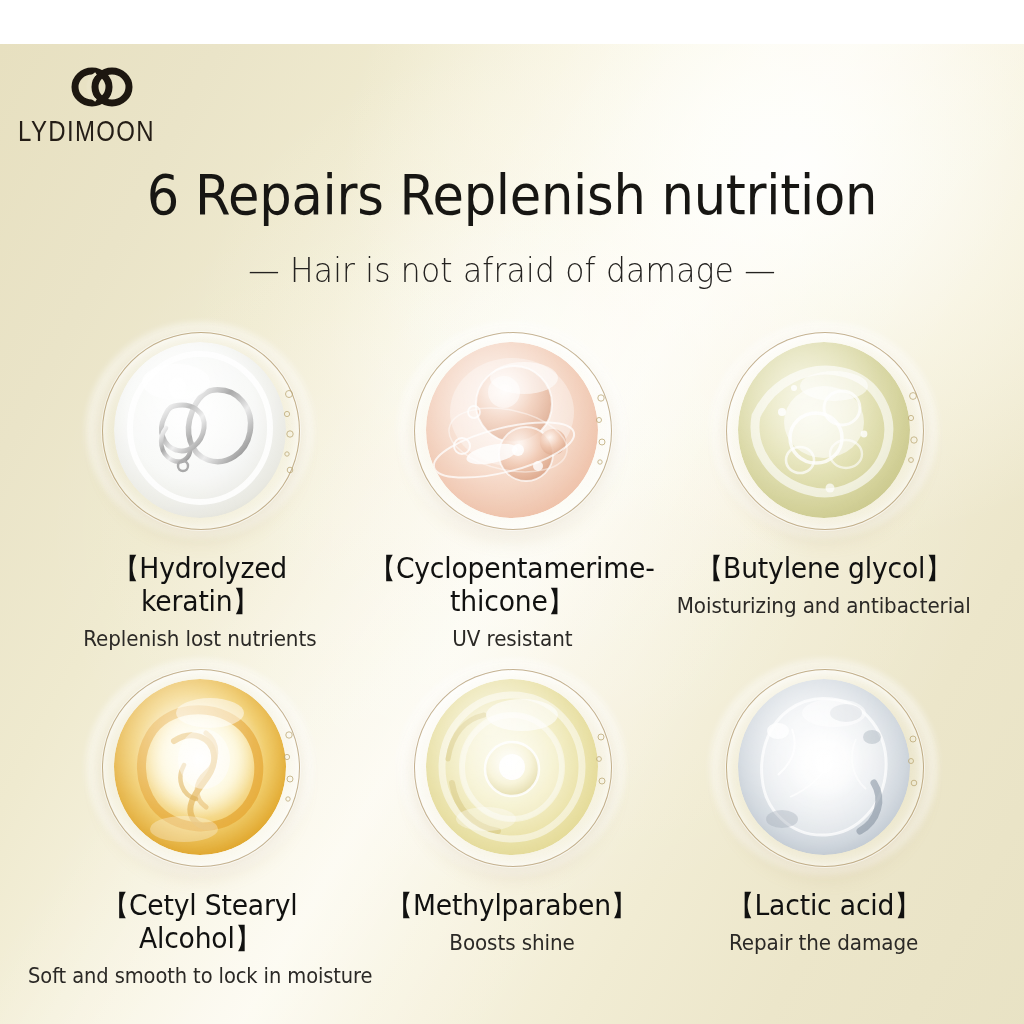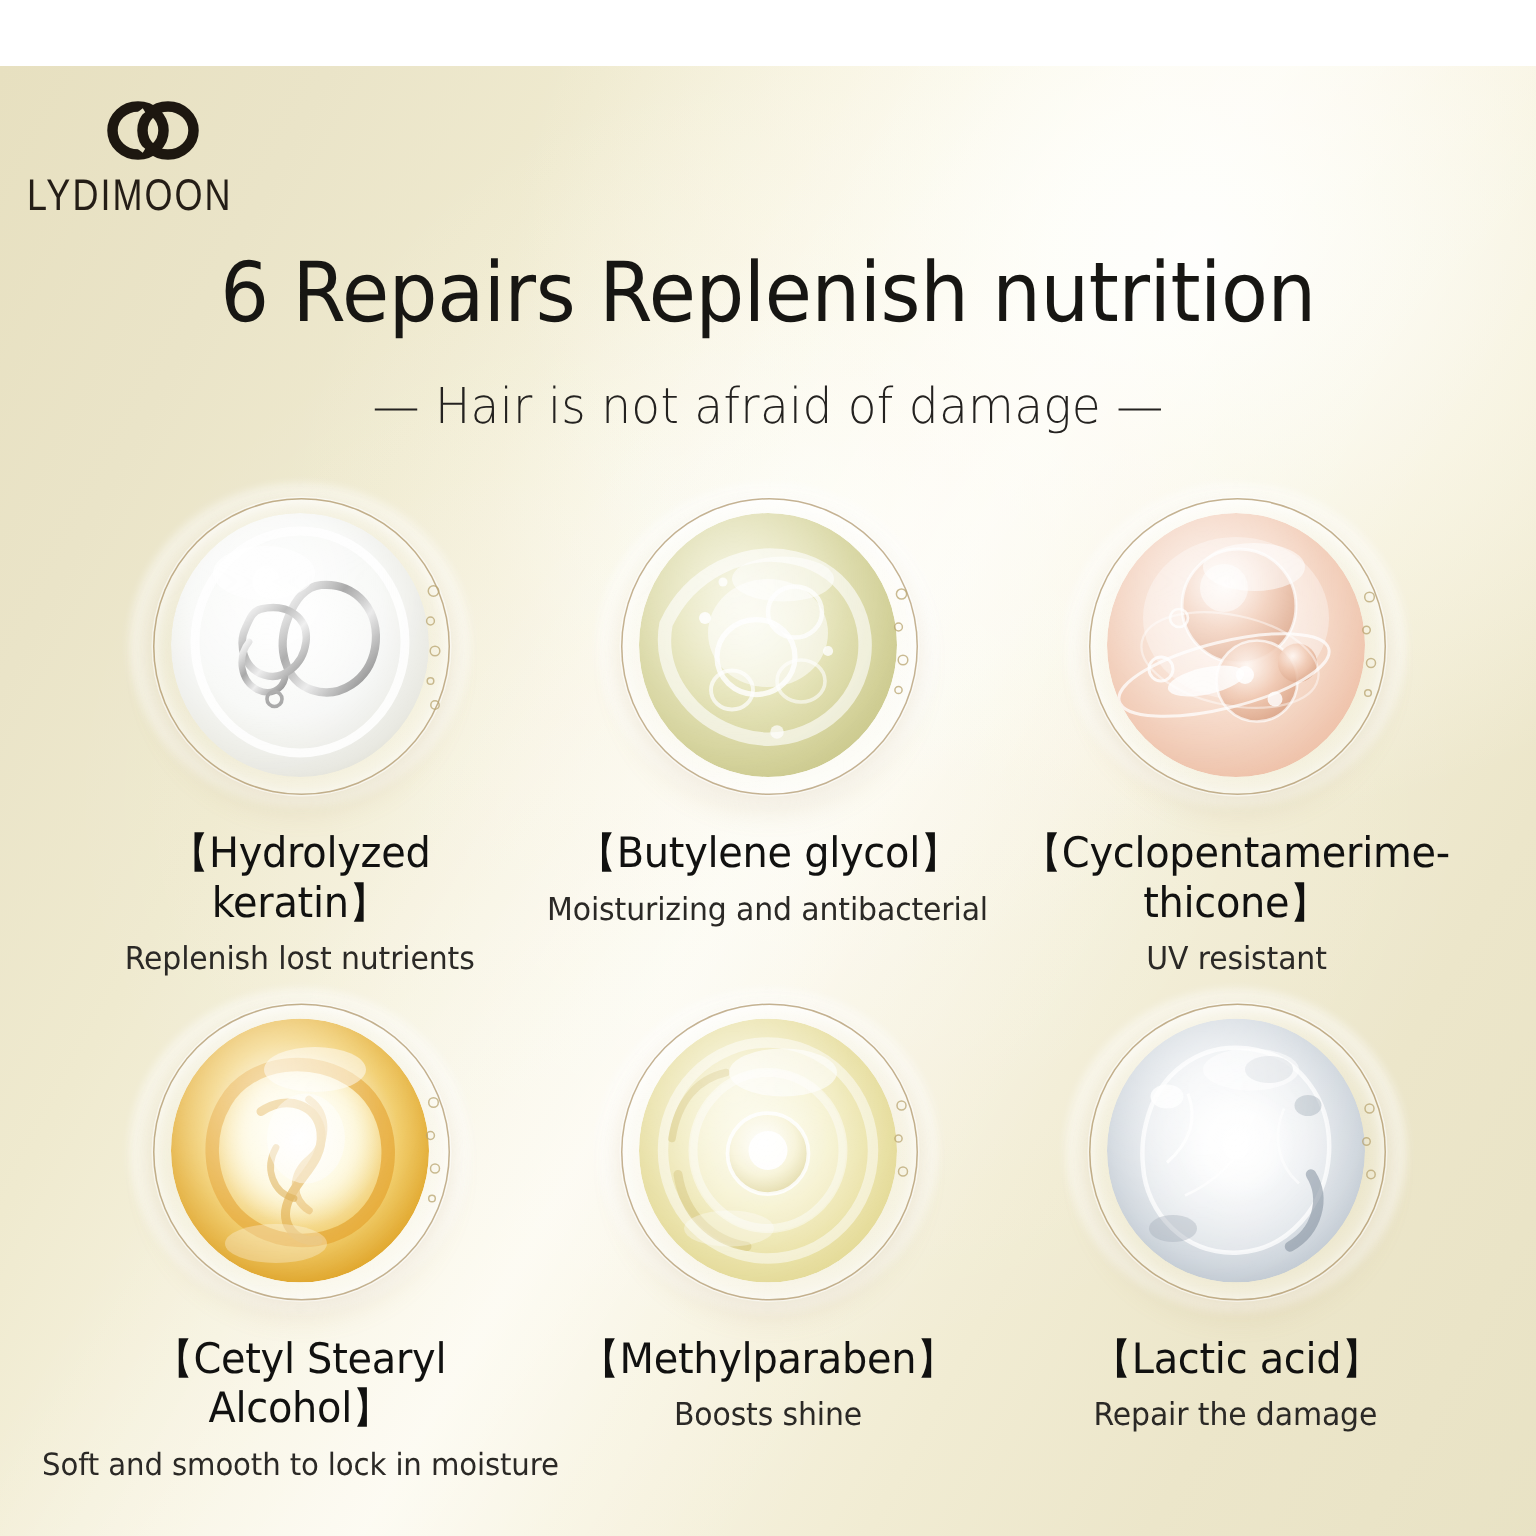--- a/index.html
+++ b/index.html
@@ -267,59 +267,20 @@
         <div class="name">【Hydrolyzed keratin】</div>
         <div class="desc">Replenish lost nutrients</div>
       </div>
 
       <div class="cell">
         <div class="droplet">
           <div class="halo"></div>
           <div class="pool">
             <svg width="172" height="176" viewBox="0 0 172 176">
               <defs>
-                <radialGradient id="g2" cx="44%" cy="42%" r="70%">
-                  <stop offset="0%" stop-color="#f3f2d4"></stop>
-                  <stop offset="40%" stop-color="#e2e0af"></stop>
-                  <stop offset="75%" stop-color="#d2d096"></stop>
-                  <stop offset="100%" stop-color="#c6c489"></stop>
-                </radialGradient>
-              </defs>
-              <ellipse cx="86" cy="88" rx="86" ry="88" fill="url(#g2)"></ellipse>
-              <path d="M18 74 C34 40 70 22 104 30 C140 38 158 74 148 106 C138 140 100 158 68 148 C34 138 12 106 18 74 Z" fill="none" stroke="rgba(255,255,255,0.62)" stroke-width="9"></path>
-              <ellipse cx="86" cy="80" rx="40" ry="36" fill="rgba(255,255,255,0.55)"></ellipse>
-              <ellipse cx="78" cy="96" rx="26" ry="25" fill="none" stroke="rgba(255,255,255,0.8)" stroke-width="3.5"></ellipse>
-              <ellipse cx="104" cy="66" rx="18" ry="17" fill="none" stroke="rgba(255,255,255,0.75)" stroke-width="3"></ellipse>
-              <ellipse cx="62" cy="118" rx="14" ry="13" fill="none" stroke="rgba(255,255,255,0.7)" stroke-width="2.6"></ellipse>
-              <ellipse cx="108" cy="112" rx="16" ry="14" fill="none" stroke="rgba(255,255,255,0.6)" stroke-width="2.4"></ellipse>
-              <circle cx="44" cy="70" r="4" fill="rgba(255,255,255,0.85)"></circle>
-              <circle cx="126" cy="92" r="3.4" fill="rgba(255,255,255,0.8)"></circle>
-              <circle cx="92" cy="146" r="4.5" fill="rgba(255,255,255,0.7)"></circle>
-              <circle cx="56" cy="46" r="3" fill="rgba(255,255,255,0.8)"></circle>
-              <ellipse cx="96" cy="44" rx="34" ry="15" fill="rgba(255,255,255,0.55)"></ellipse>
-            </svg>
-          </div>
-          <div class="rim"></div>
-          <svg class="sideBubbles" viewBox="0 0 22 96">
-            <circle cx="11" cy="12" r="3.4" fill="none" stroke="#b9a571" stroke-width="1"></circle>
-            <circle cx="9" cy="34" r="2.6" fill="none" stroke="#b9a571" stroke-width="1"></circle>
-            <circle cx="12" cy="56" r="3.2" fill="none" stroke="#b9a571" stroke-width="1"></circle>
-            <circle cx="9" cy="76" r="2.4" fill="none" stroke="#b9a571" stroke-width="1"></circle>
-          </svg>
-        </div>
-        <div class="name">【Butylene glycol】</div>
-        <div class="desc">Moisturizing and antibacterial</div>
-      </div>
-
-      <div class="cell">
-        <div class="droplet">
-          <div class="halo"></div>
-          <div class="pool">
-            <svg width="172" height="176" viewBox="0 0 172 176">
-              <defs>
                 <radialGradient id="g3" cx="48%" cy="44%" r="70%">
                   <stop offset="0%" stop-color="#fdeee6"></stop>
                   <stop offset="45%" stop-color="#f6d8c6"></stop>
                   <stop offset="80%" stop-color="#efc3ab"></stop>
                   <stop offset="100%" stop-color="#e9b69c"></stop>
                 </radialGradient>
                 <radialGradient id="b3" cx="38%" cy="32%" r="70%">
                   <stop offset="0%" stop-color="#fff6f0"></stop>
                   <stop offset="55%" stop-color="#eec0a6"></stop>
                   <stop offset="100%" stop-color="#d99f80"></stop>
@@ -349,20 +310,59 @@
             <circle cx="9" cy="36" r="2.5" fill="none" stroke="#b9a571" stroke-width="1"></circle>
             <circle cx="12" cy="58" r="3" fill="none" stroke="#b9a571" stroke-width="1"></circle>
             <circle cx="10" cy="78" r="2.2" fill="none" stroke="#b9a571" stroke-width="1"></circle>
           </svg>
         </div>
         <div class="name">【Cyclopentamerime-
 thicone】</div>
         <div class="desc">UV resistant</div>
       </div>
 
+      <div class="cell">
+        <div class="droplet">
+          <div class="halo"></div>
+          <div class="pool">
+            <svg width="172" height="176" viewBox="0 0 172 176">
+              <defs>
+                <radialGradient id="g2" cx="44%" cy="42%" r="70%">
+                  <stop offset="0%" stop-color="#f3f2d4"></stop>
+                  <stop offset="40%" stop-color="#e2e0af"></stop>
+                  <stop offset="75%" stop-color="#d2d096"></stop>
+                  <stop offset="100%" stop-color="#c6c489"></stop>
+                </radialGradient>
+              </defs>
+              <ellipse cx="86" cy="88" rx="86" ry="88" fill="url(#g2)"></ellipse>
+              <path d="M18 74 C34 40 70 22 104 30 C140 38 158 74 148 106 C138 140 100 158 68 148 C34 138 12 106 18 74 Z" fill="none" stroke="rgba(255,255,255,0.62)" stroke-width="9"></path>
+              <ellipse cx="86" cy="80" rx="40" ry="36" fill="rgba(255,255,255,0.55)"></ellipse>
+              <ellipse cx="78" cy="96" rx="26" ry="25" fill="none" stroke="rgba(255,255,255,0.8)" stroke-width="3.5"></ellipse>
+              <ellipse cx="104" cy="66" rx="18" ry="17" fill="none" stroke="rgba(255,255,255,0.75)" stroke-width="3"></ellipse>
+              <ellipse cx="62" cy="118" rx="14" ry="13" fill="none" stroke="rgba(255,255,255,0.7)" stroke-width="2.6"></ellipse>
+              <ellipse cx="108" cy="112" rx="16" ry="14" fill="none" stroke="rgba(255,255,255,0.6)" stroke-width="2.4"></ellipse>
+              <circle cx="44" cy="70" r="4" fill="rgba(255,255,255,0.85)"></circle>
+              <circle cx="126" cy="92" r="3.4" fill="rgba(255,255,255,0.8)"></circle>
+              <circle cx="92" cy="146" r="4.5" fill="rgba(255,255,255,0.7)"></circle>
+              <circle cx="56" cy="46" r="3" fill="rgba(255,255,255,0.8)"></circle>
+              <ellipse cx="96" cy="44" rx="34" ry="15" fill="rgba(255,255,255,0.55)"></ellipse>
+            </svg>
+          </div>
+          <div class="rim"></div>
+          <svg class="sideBubbles" viewBox="0 0 22 96">
+            <circle cx="11" cy="12" r="3.4" fill="none" stroke="#b9a571" stroke-width="1"></circle>
+            <circle cx="9" cy="34" r="2.6" fill="none" stroke="#b9a571" stroke-width="1"></circle>
+            <circle cx="12" cy="56" r="3.2" fill="none" stroke="#b9a571" stroke-width="1"></circle>
+            <circle cx="9" cy="76" r="2.4" fill="none" stroke="#b9a571" stroke-width="1"></circle>
+          </svg>
+        </div>
+        <div class="name">【Butylene glycol】</div>
+        <div class="desc">Moisturizing and antibacterial</div>
+      </div>
+
     </div>
 
     <div class="row row2">
 
       <div class="cell wide">
         <div class="droplet">
           <div class="halo"></div>
           <div class="pool">
             <svg width="172" height="176" viewBox="0 0 172 176">
               <defs>

